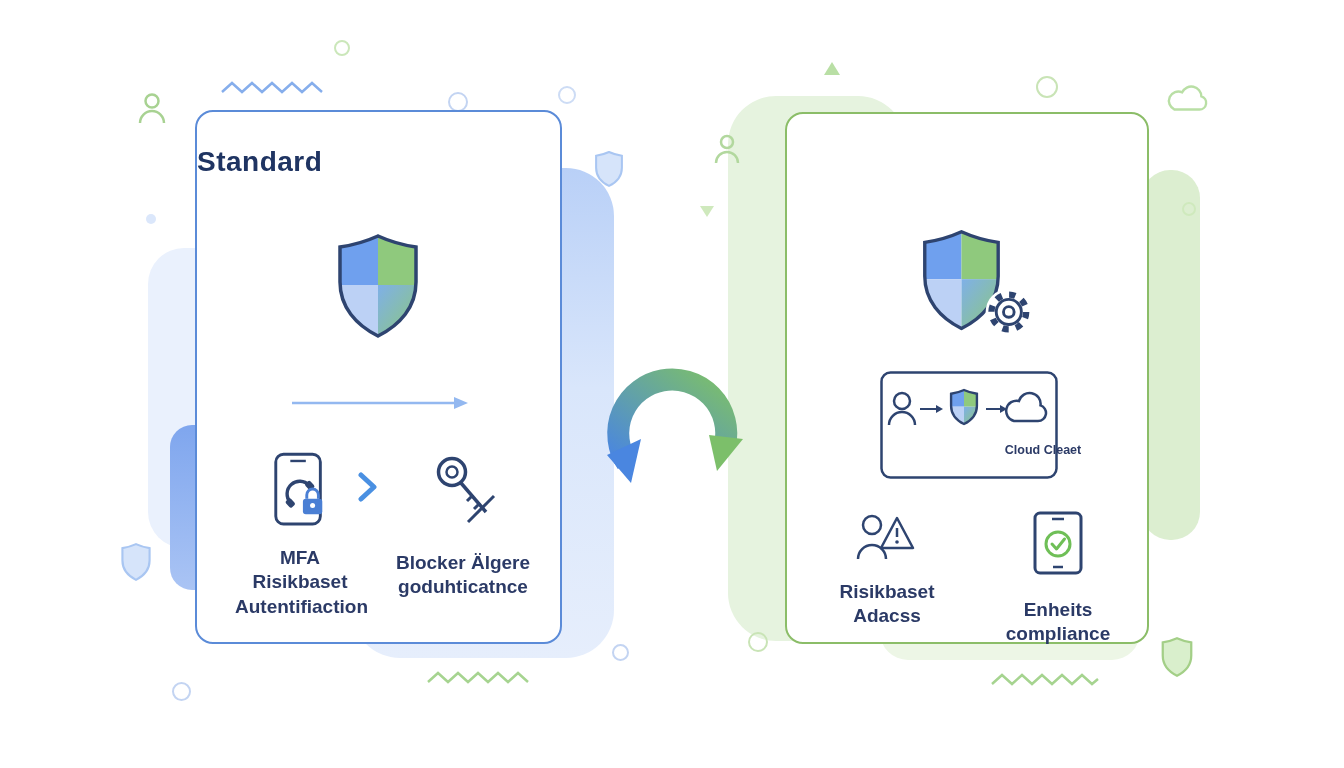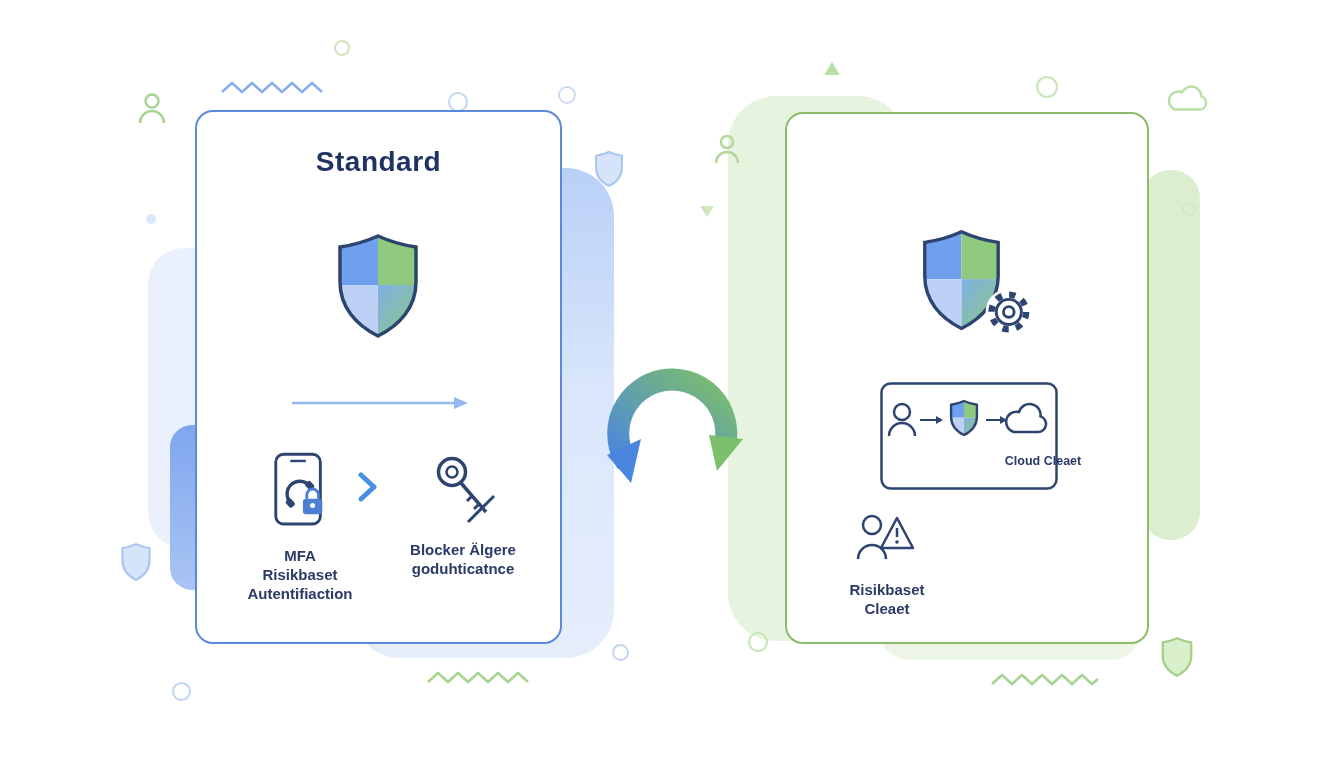--- a/index.html
+++ b/index.html
@@ -15,26 +15,26 @@
      background:linear-gradient(180deg,#7fa6ee,#aac4f4);}
   .bg-green-strip{left:728px;top:96px;width:178px;height:545px;border-radius:48px;background:#e6f3df;}
   .bg-green-right{left:1142px;top:170px;width:58px;height:370px;border-radius:28px;background:#dceed0;}
   .bg-green-bottom{left:880px;top:590px;width:260px;height:70px;border-radius:28px;background:#edf6e6;}
   
   .ring{position:absolute;border-radius:50%;z-index:1;}
   
   .card{position:absolute;background:#fff;border-radius:18px;z-index:2;}
   .card-left{left:195px;top:110px;width:363px;height:530px;border:2px solid #5b8bd8;}
   .card-right{left:785px;top:112px;width:360px;height:528px;border:2px solid #8bbd68;}
-  .card-title{position:absolute;left:0;right:0;top:34px;text-align:center;
+  .card-title{position:absolute;left:0;right:0;top:34px;
      font-size:28px;font-weight:bold;color:#1f3462;letter-spacing:.5px;}
-  .label{font-size:15px;font-weight:bold;color:#2b3a66;line-height:1.28;text-align:center;}
+  .label{font-size:19px;font-weight:bold;color:#2b3a66;line-height:1.28;text-align:center;}
   .label span{display:block;}
   .deco{position:absolute;z-index:1;}
-  .flowbox{position:absolute;left:93px;top:268px;width:178px;height:108px;}
+  .flowbox{position:absolute;left:93px;top:257px;width:178px;height:108px;}
   .flowlabel{position:absolute;left:88px;top:72px;width:150px;text-align:center;
      font-size:12.5px;font-weight:bold;color:#2b3a66;white-space:nowrap;}
   .tri-up{width:0;height:0;border-left:8px solid transparent;border-right:8px solid transparent;
      border-bottom:13px solid #b9dfa5;position:absolute;z-index:1;}
   .tri-down{width:0;height:0;border-left:7px solid transparent;border-right:7px solid transparent;
      border-top:11px solid #cfe9bd;position:absolute;z-index:1;}
 </style>
 </head>
 <body>
 
@@ -153,21 +153,21 @@
 
     <div class="abs" style="left:196px;top:338px;width:140px;text-align:center">
       <svg width="70" height="80" viewBox="0 0 70 80">
         <circle cx="24" cy="22" r="13.5" fill="none" stroke="#2e4470" stroke-width="3.5"></circle>
         <circle cx="24" cy="22" r="5.5" fill="none" stroke="#2e4470" stroke-width="2.5"></circle>
         <line x1="33" y1="33" x2="58" y2="62" stroke="#2e4470" stroke-width="3.5"></line>
         <line x1="45" y1="45" x2="39" y2="51" stroke="#2e4470" stroke-width="3"></line>
         <line x1="52" y1="53" x2="46" y2="59" stroke="#2e4470" stroke-width="3"></line>
         <line x1="40" y1="72" x2="66" y2="46" stroke="#2e4470" stroke-width="3"></line>
       </svg>
-      <div class="label" style="margin-top:6px">
+      <div class="label" style="margin-top:17px">
         <span>Blocker Älgere</span>
         <span>goduhticatnce</span>
       </div>
     </div>
   </div>
 
   <div class="card card-right">
 
     <svg class="abs" style="left:126px;top:112px" width="124" height="114" viewBox="0 0 128 118">
       <defs>
@@ -224,19 +224,31 @@
     <div class="abs" style="left:35px;top:398px;width:130px;text-align:center">
       <svg width="66" height="54" viewBox="0 0 66 54">
         <circle cx="18" cy="13" r="9" fill="none" stroke="#2e4470" stroke-width="2.5"></circle>
         <path d="M4 47 a14 14 0 0 1 28 0" fill="none" stroke="#2e4470" stroke-width="2.5"></path>
         <path d="M43 6 L59 36 H27 Z" fill="#fff" stroke="#2e4470" stroke-width="2.5" stroke-linejoin="round"></path>
         <line x1="43" y1="16" x2="43" y2="25" stroke="#2e4470" stroke-width="2.5"></line>
         <circle cx="43" cy="30" r="1.8" fill="#2e4470"></circle>
       </svg>
       <div class="label" style="margin-top:10px">
         <span>Risikbaset</span>
-        <span>Cleaet</span>
-      </div>
-    </div>
-
+        <span>Adacss</span>
+      </div>
+    </div>
+
+    <div class="abs" style="left:198px;top:396px;width:146px;text-align:center">
+      <svg width="52" height="66" viewBox="0 0 52 66">
+        <rect x="3" y="3" width="46" height="60" rx="5" fill="none" stroke="#2e4470" stroke-width="3"></rect>
+        <line x1="20" y1="9" x2="32" y2="9" stroke="#2e4470" stroke-width="2.5"></line>
+        <circle cx="26" cy="34" r="12" fill="none" stroke="#6fbf57" stroke-width="3"></circle>
+        <path d="M20 34 l4.5 5 l8 -10" fill="none" stroke="#6fbf57" stroke-width="3" stroke-linecap="round" stroke-linejoin="round"></path>
+        <line x1="21" y1="57" x2="31" y2="57" stroke="#2e4470" stroke-width="2.5"></line>
+      </svg>
+      <div class="label" style="margin-top:18px">
+        <span>Enheits compliance</span>
+      </div>
+    </div>
   </div>
 
 </div>
 
 </body></html>

